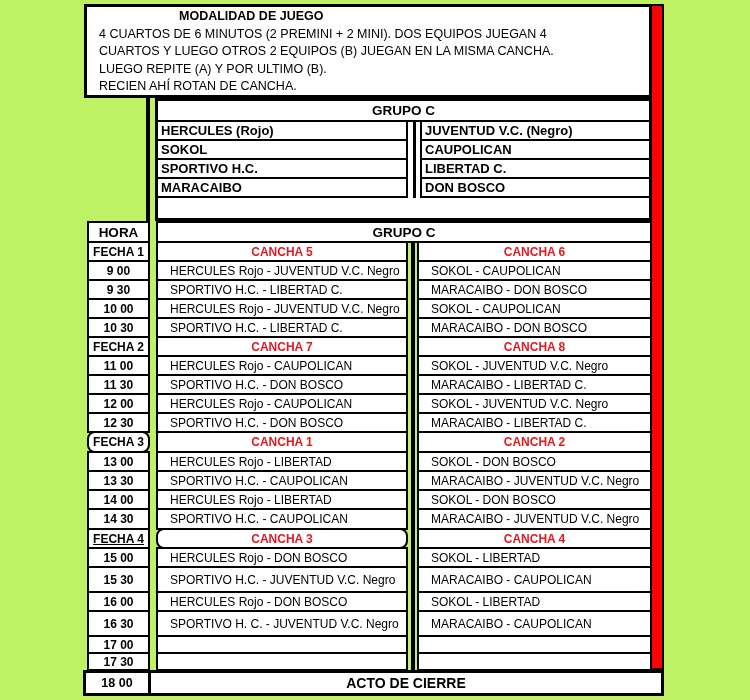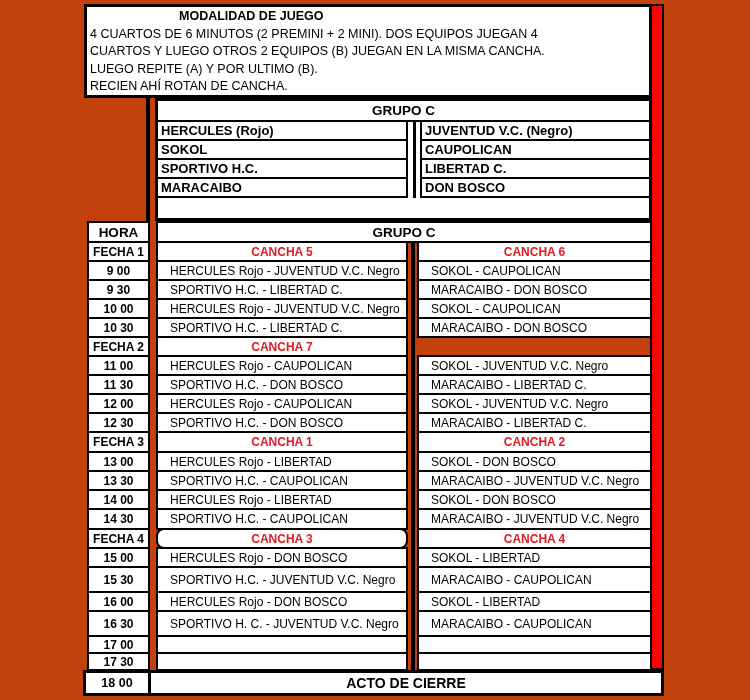--- a/index.html
+++ b/index.html
@@ -1,34 +1,34 @@
 <!DOCTYPE html>
 <html><head>
 <meta charset="utf-8">
 <style>
   :root{
     --bar-red:#fa0200;
     --cancha-red:#de1b20;
   }
   html,body{margin:0;padding:0;}
   .canvas{
-    position:relative;width:750px;height:700px;background:#c2410c;
+    position:relative;width:750px;height:700px;background:#bef264;
     font-family:"Liberation Sans",sans-serif;color:#000;overflow:hidden;
   }
 
   
   .red-bar{position:absolute;left:650px;top:4px;width:14px;height:666px;
     background:var(--bar-red);border:2px solid #000;box-sizing:border-box;}
 
   
   .modalidad-box{position:absolute;left:84px;top:4px;width:568px;height:94px;
     border:3px solid #000;box-sizing:border-box;background:#fff;
     font-size:12.5px;line-height:17.6px;padding-top:1px;}
   .modalidad-title{font-weight:bold;padding-left:92px;white-space:nowrap;}
-  .modalidad-line{padding-left:3px;white-space:nowrap;}
+  .modalidad-line{padding-left:12px;white-space:nowrap;}
 
   
   .connector{position:absolute;left:146px;top:95px;width:4px;height:130px;background:#000;}
 
   
   .teams-box{position:absolute;left:155px;top:98px;width:497px;height:123px;
     border:3px solid #000;box-sizing:border-box;background:#fff;}
   .teams-header{height:21px;border-bottom:2px solid #000;box-sizing:border-box;
     display:flex;align-items:center;justify-content:center;font-weight:bold;font-size:13.5px;}
   .teams-body{display:grid;grid-template-columns:250px 12px 1fr;
@@ -111,48 +111,49 @@
       <div class="c match mt" style="grid-area: 4 / 3;">SPORTIVO H.C. - LIBERTAD C.</div>
       <div class="c match mt" style="grid-area: 4 / 5;">MARACAIBO - DON BOSCO</div>
       <div class="c hora mt" style="grid-area: 5 / 1;">10 00</div>
       <div class="c match mt" style="grid-area: 5 / 3;">HERCULES Rojo - JUVENTUD V.C. Negro</div>
       <div class="c match mt" style="grid-area: 5 / 5;">SOKOL - CAUPOLICAN</div>
       <div class="c hora mt" style="grid-area: 6 / 1;">10 30</div>
       <div class="c match mt" style="grid-area: 6 / 3;">SPORTIVO H.C. - LIBERTAD C.</div>
       <div class="c match mt" style="grid-area: 6 / 5;">MARACAIBO - DON BOSCO</div>
       <div class="c hora mt" style="grid-area: 7 / 1;">FECHA 2</div>
       <div class="c cancha mt" style="grid-area: 7 / 3;">CANCHA 7</div>
+      <div class="c cancha mt" style="grid-area: 7 / 5;">CANCHA 8</div>
       <div class="c hora mt" style="grid-area: 8 / 1;">11 00</div>
       <div class="c match mt" style="grid-area: 8 / 3;">HERCULES Rojo - CAUPOLICAN</div>
       <div class="c match mt" style="grid-area: 8 / 5;">SOKOL - JUVENTUD V.C. Negro</div>
       <div class="c hora mt" style="grid-area: 9 / 1;">11 30</div>
       <div class="c match mt" style="grid-area: 9 / 3;">SPORTIVO H.C. - DON BOSCO</div>
       <div class="c match mt" style="grid-area: 9 / 5;">MARACAIBO - LIBERTAD C.</div>
       <div class="c hora mt" style="grid-area: 10 / 1;">12 00</div>
       <div class="c match mt" style="grid-area: 10 / 3;">HERCULES Rojo - CAUPOLICAN</div>
       <div class="c match mt" style="grid-area: 10 / 5;">SOKOL - JUVENTUD V.C. Negro</div>
       <div class="c hora mt" style="grid-area: 11 / 1;">12 30</div>
       <div class="c match mt" style="grid-area: 11 / 3;">SPORTIVO H.C. - DON BOSCO</div>
       <div class="c match mt" style="grid-area: 11 / 5;">MARACAIBO - LIBERTAD C.</div>
-      <div class="c hora mt" style="grid-area: 12 / 1;">FECHA 3</div>
+      <div class="c hora mt" style="grid-area: 12 / 1; border-radius: 8px;">FECHA 3</div>
       <div class="c cancha mt" style="grid-area: 12 / 3;">CANCHA 1</div>
       <div class="c cancha mt" style="grid-area: 12 / 5;">CANCHA 2</div>
       <div class="c hora mt" style="grid-area: 13 / 1;">13 00</div>
       <div class="c match mt" style="grid-area: 13 / 3;">HERCULES Rojo - LIBERTAD</div>
       <div class="c match mt" style="grid-area: 13 / 5;">SOKOL - DON BOSCO</div>
       <div class="c hora mt" style="grid-area: 14 / 1;">13 30</div>
       <div class="c match mt" style="grid-area: 14 / 3;">SPORTIVO H.C. - CAUPOLICAN</div>
       <div class="c match mt" style="grid-area: 14 / 5;">MARACAIBO - JUVENTUD V.C. Negro</div>
       <div class="c hora mt" style="grid-area: 15 / 1;">14 00</div>
       <div class="c match mt" style="grid-area: 15 / 3;">HERCULES Rojo - LIBERTAD</div>
       <div class="c match mt" style="grid-area: 15 / 5;">SOKOL - DON BOSCO</div>
       <div class="c hora mt" style="grid-area: 16 / 1;">14 30</div>
       <div class="c match mt" style="grid-area: 16 / 3;">SPORTIVO H.C. - CAUPOLICAN</div>
       <div class="c match mt" style="grid-area: 16 / 5;">MARACAIBO - JUVENTUD V.C. Negro</div>
-      <div class="c hora mt" style="grid-area: 17 / 1;">FECHA 4</div>
+      <div class="c hora mt" style="grid-area: 17 / 1; text-decoration: underline;">FECHA 4</div>
       <div class="c cancha mt" style="grid-area: 17 / 3; border-radius: 8px;">CANCHA 3</div>
       <div class="c cancha mt" style="grid-area: 17 / 5;">CANCHA 4</div>
       <div class="c hora mt" style="grid-area: 18 / 1;">15 00</div>
       <div class="c match mt" style="grid-area: 18 / 3;">HERCULES Rojo - DON BOSCO</div>
       <div class="c match mt" style="grid-area: 18 / 5;">SOKOL - LIBERTAD</div>
       <div class="c hora mt" style="grid-area: 19 / 1;">15 30</div>
       <div class="c match mt" style="grid-area: 19 / 3;">SPORTIVO H.C. - JUVENTUD V.C. Negro</div>
       <div class="c match mt" style="grid-area: 19 / 5;">MARACAIBO - CAUPOLICAN</div>
       <div class="c hora mt" style="grid-area: 20 / 1;">16 00</div>
       <div class="c match mt" style="grid-area: 20 / 3;">HERCULES Rojo - DON BOSCO</div>

